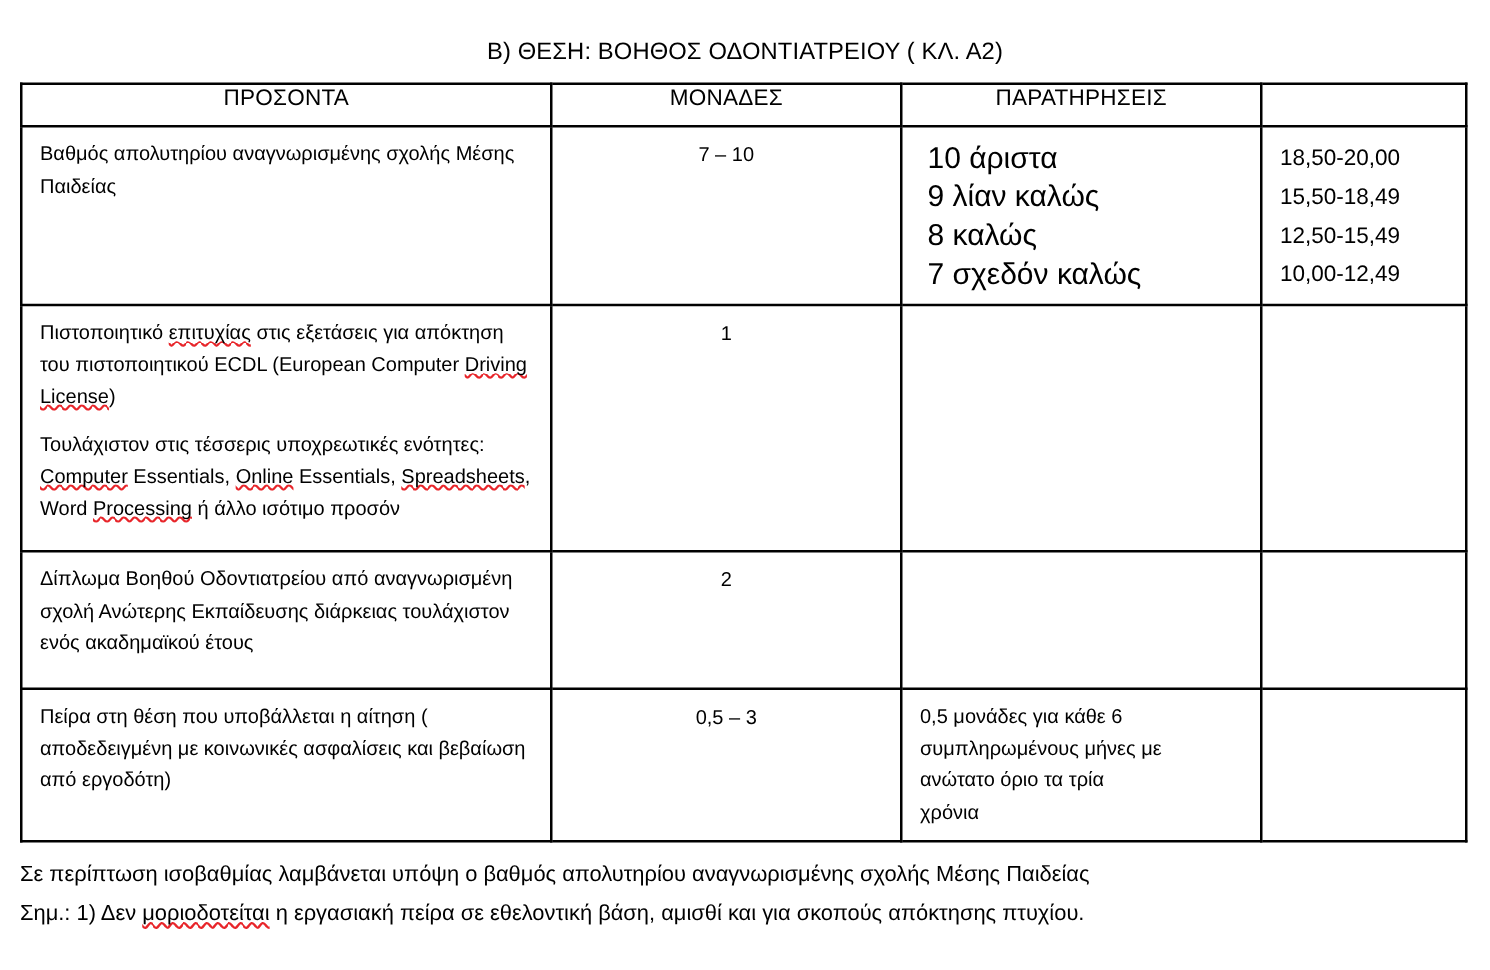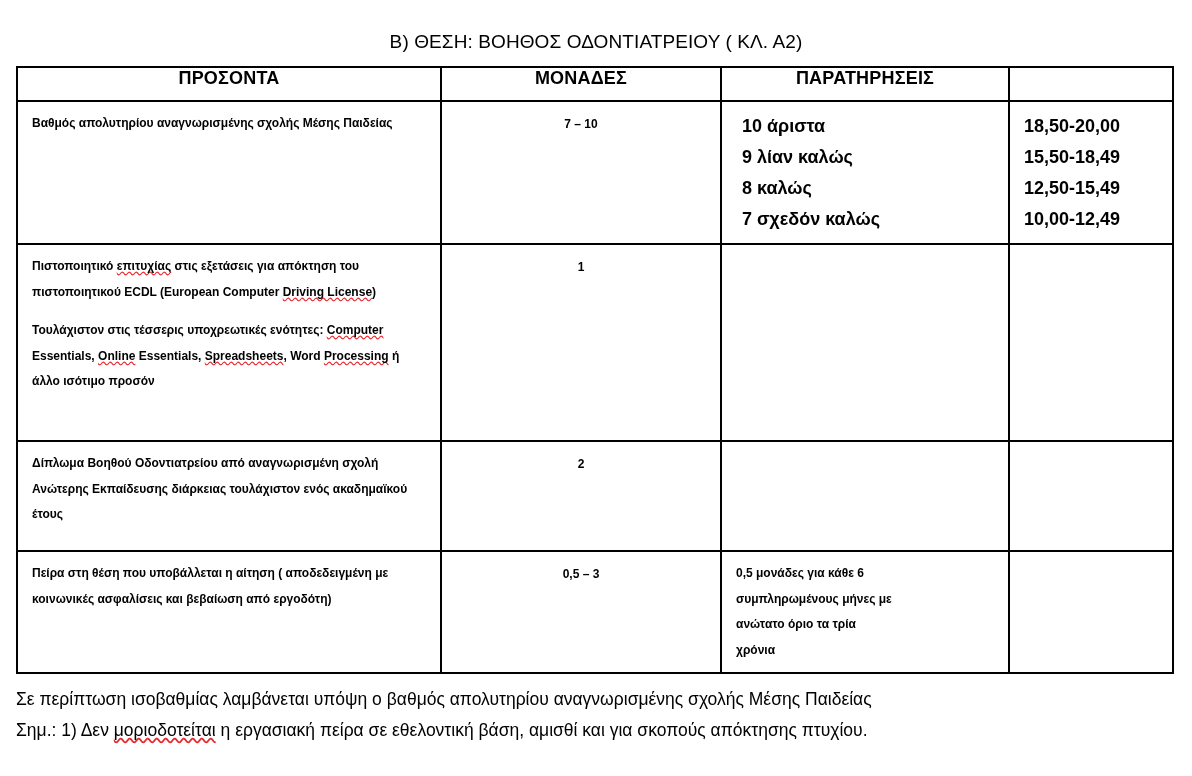--- a/index.html
+++ b/index.html
@@ -36,53 +36,53 @@
     top: 66px;
     width: 1156px;
     border-collapse: collapse;
     table-layout: fixed;
   }
   table.qualifications td,
   table.qualifications th {
     border: 2px solid #000000;
     vertical-align: top;
     padding: 0;
-    font-weight: bold;
+    font-weight: normal;
     margin-top: 16px;
   }
   .col-1 { width: 424px; }
   .col-2 { width: 280px; }
   .col-3 { width: 288px; }
   .col-4 { width: 164px; }
 
   thead td, thead th {
     height: 32px;
     text-align: center;
     vertical-align: middle;
     font-size: 18px;
     letter-spacing: 0.2px;
   }
 
   .cell-pad {
     padding: 9px 14px 8px 14px;
-    font-size: 12px;
+    font-size: 16px;
     line-height: 25.5px;
   }
   .cell-pad.center {
     text-align: center;
     padding-top: 10px;
   }
   .cell-pad p {
     margin: 0;
   }
   .cell-pad p + p {
     margin-top: 13px;
   }
   .obs-line {
-    font-size: 18px;
+    font-size: 24px;
     line-height: 31px;
     padding-left: 6px;
   }
   .val-line {
     font-size: 18px;
     line-height: 31px;
     text-align: left;
     padding-left: 14px;
   }
   .obs-block { padding: 9px 14px 8px 14px; }

